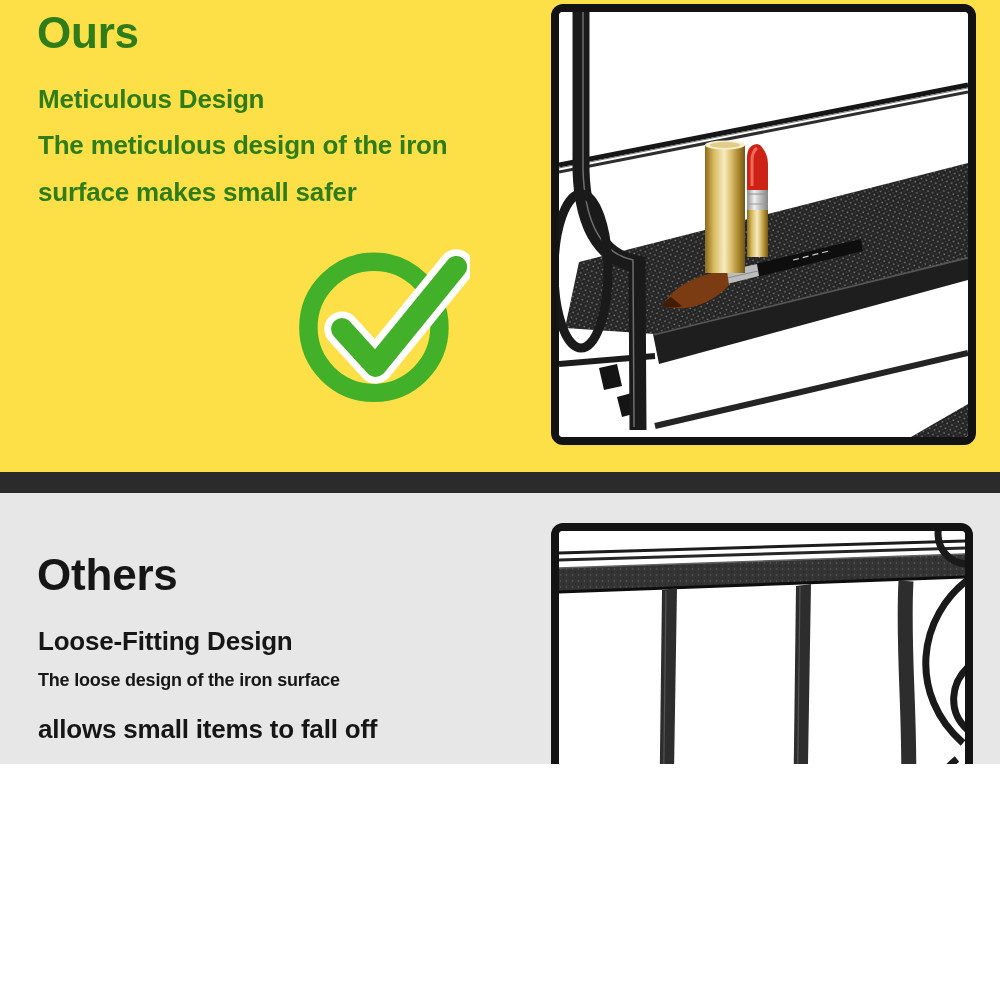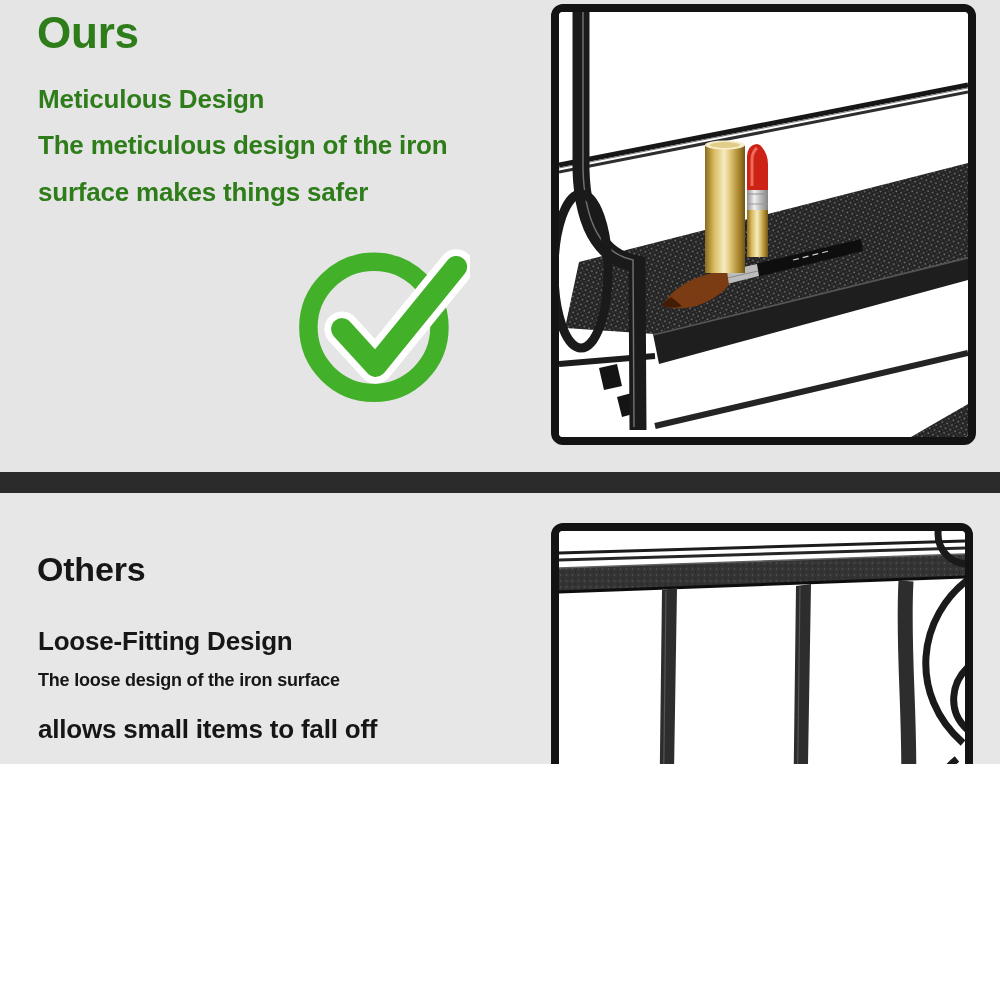--- a/index.html
+++ b/index.html
@@ -1,27 +1,27 @@
 <!DOCTYPE html>
 <html><head>
 <meta charset="utf-8">
 <style>
   html,body{margin:0;padding:0;background:#ffffff;}
   .page{
     position:relative;width:1000px;height:764px;overflow:hidden;
-    background:#e5e5e5;font-family:"Liberation Sans","DejaVu Sans",sans-serif;
+    background:#fde047;font-family:"Liberation Sans","DejaVu Sans",sans-serif;
   }
   .others-bg{position:absolute;left:0;top:493px;width:1000px;height:507px;background:#e7e7e7;}
   .divider{position:absolute;left:0;top:472px;width:1000px;height:21px;background:#2b2b2b;}
   .txt{position:absolute;font-weight:bold;white-space:nowrap;margin:0;letter-spacing:-0.2px;}
   .ours-title   {left:37px;top:8px;  font-size:44px;color:#2e7d1a;}
   .ours-feature {left:38px;top:84px; font-size:26px;color:#2e7d1a;}
   .ours-d1      {left:38px;top:130px;font-size:26px;color:#2e7d1a;}
   .ours-d2      {left:38px;top:177px;font-size:26px;color:#2e7d1a;}
-  .others-title  {left:37px;top:550px;font-size:34px;color:#161616;}
+  .others-title  {left:37px;top:550px;font-size:44px;color:#161616;}
   .others-feature{left:38px;top:626px;font-size:26px;color:#161616;}
   .others-d1     {left:38px;top:670px;font-size:18px;color:#161616;}
   .others-d2     {left:38px;top:714px;font-size:26px;color:#161616;}
   .check{position:absolute;left:298px;top:240px;width:172px;height:168px;}
   .check svg{display:block;width:100%;height:100%;}
   .photo{
     position:absolute;box-sizing:border-box;border:8px solid #131313;
     border-radius:12px;background:#ffffff;overflow:hidden;
   }
   .photo-ours  {left:551px;top:4px;  width:425px;height:441px;}
@@ -32,21 +32,21 @@
 <body>
 
 <div class="page">
 
   <div class="others-bg"></div>
   <div class="divider"></div>
 
   <h1 class="txt ours-title">Ours</h1>
   <p class="txt ours-d1">The meticulous design of the iron</p>
   <p class="txt ours-feature">Meticulous Design</p>
-  <p class="txt ours-d2">surface makes things safer</p>
+  <p class="txt ours-d2">surface makes small safer</p>
 
   <div class="check">
     <svg viewBox="0 0 100 100">
       <circle cx="44" cy="52" r="39" fill="none" stroke="#43b02a" stroke-width="11"></circle>
       <path d="M 25 53 L 45 75 L 93 16" fill="none" stroke="#ffffff" stroke-width="21" stroke-linecap="round" stroke-linejoin="round"></path>
       <path d="M 25 53 L 45 75 L 93 16" fill="none" stroke="#43b02a" stroke-width="13" stroke-linecap="round" stroke-linejoin="round"></path>
     </svg>
   </div>
 
   <div class="photo photo-ours" title="Fine iron mesh shelf safely holding a gold lipstick, a red lipstick and a makeup brush">

